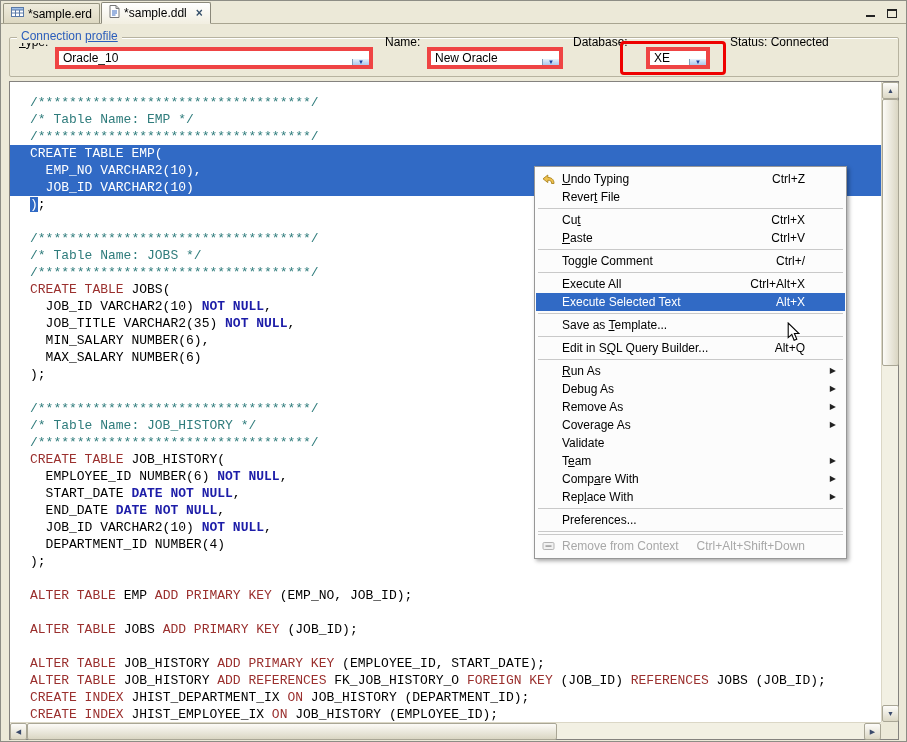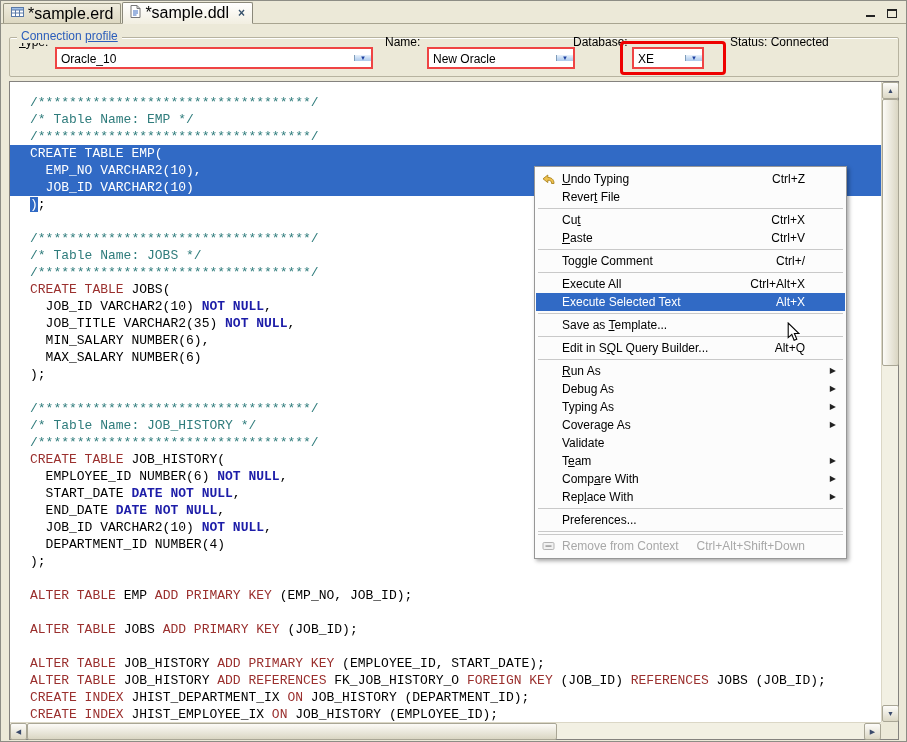--- a/index.html
+++ b/index.html
@@ -14,36 +14,36 @@
   u{text-decoration:underline}
 
   
   .tabstrip{position:absolute;left:0;top:0;width:100%;height:23px;
     border-bottom:1px solid #a8a490;display:flex;align-items:flex-end;padding-left:2px}
   .tab{height:20px;display:flex;align-items:center;gap:4px;padding:0 7px;
     border:1px solid #94927f;border-bottom:none;border-radius:2px 2px 0 0;
     background:linear-gradient(#efecdd,#ddd8c2);margin-right:1px;white-space:nowrap}
   .tab.active{height:22px;background:linear-gradient(#ffffff,#f2efe2);
     border-color:#8a887a;margin-bottom:-1px;border-bottom:1px solid #f2efe2;z-index:2}
-  .tab-label{font-size:16px}
+  .tab-label{font-size:12px}
   .tab-close{margin-left:5px;font-weight:bold;font-size:12px;color:#35506b;cursor:default;line-height:1}
   .win-controls{position:absolute;right:8px;top:5px;display:flex;gap:10px;align-items:center}
   .wc{width:12px;height:12px;display:flex;align-items:flex-end;justify-content:center}
   .min-glyph{width:9px;height:2px;background:#222;margin-bottom:1px}
   .max-glyph{width:10px;height:9px;border:1px solid #222;border-top:2px solid #222;margin-bottom:0}
 
   
   .conn-group{position:absolute;left:8px;top:36px;width:890px;height:40px;
     border:1px solid #b7b3a0;border-radius:2px;box-shadow:0 1px 0 #fff inset}
   .conn-title{position:absolute;left:16px;top:28px;background:var(--chrome,#ECE9D8);
     padding:0 4px;color:var(--link,#2B5DBB);z-index:3}
   .linkish{text-decoration:underline}
   .fld-label{position:absolute;top:34px;white-space:nowrap}
   .combo{position:absolute;top:46px;height:22px;background:#fff;
-    border:2px solid #ef4444;display:flex;align-items:center}
+    border:4px solid #ef4444;display:flex;align-items:flex-end}
   .combo-value{flex:1;padding:2px 4px 0 4px;white-space:nowrap;overflow:hidden;font-size:12px}
   .combo-btn{width:17px;background:linear-gradient(#e9f2fc,#c2d8f2 60%,#aecbec);
     border-left:1px solid #7F9DB9;display:flex;align-items:center;justify-content:center}
   .combo-arrow{font-size:6px;color:#1b3e9e;line-height:1}
   .red-box{position:absolute;left:619px;top:40px;width:106px;height:34px;
     border:3px solid var(--annotation,#EE0000);border-radius:4px;z-index:40}
 
   
   .editor-frame{position:absolute;left:8px;top:80px;width:890px;height:659px;
     border:1px solid #84827e;background:#fff}
@@ -137,29 +137,29 @@
 
   <span class="fld-label" style="left:18px"><u>T</u><span>ype:</span></span>
   <div class="combo" style="left:54px;width:318px">
     <span class="combo-value">Oracle_10</span>
     <span class="combo-btn">
         <span class="combo-arrow">▼</span>
       </span>
   </div>
 
   <span class="fld-label" style="left:384px">Name:</span>
-  <div class="combo" style="left:426px;width:148px">
+  <div class="combo" style="left:426px;width:136px">
     <span class="combo-value">New Oracle</span>
     <span class="combo-btn">
         <span class="combo-arrow">▼</span>
       </span>
   </div>
 
   <span class="fld-label" style="left:572px">Database:</span>
-  <div class="combo" style="left:631px;width:72px">
+  <div class="combo" style="left:645px;width:64px">
     <span class="combo-value">XE</span>
     <span class="combo-btn">
         <span class="combo-arrow">▼</span>
       </span>
   </div>
 
   <span class="fld-label" style="left:729px"><span>Status:</span>&nbsp;<span>Connected</span></span>
 
   <div class="red-box"></div>
 </div>
@@ -274,21 +274,21 @@
     <div class="menu-sep"></div>
     <div class="menu-item">
       <span class="mi-label"><u>R</u>un As</span>
       <span class="mi-arrow">▶</span>
     </div>
     <div class="menu-item">
       <span class="mi-label">Debug As</span>
       <span class="mi-arrow">▶</span>
     </div>
     <div class="menu-item">
-      <span class="mi-label">Typing As</span>
+      <span class="mi-label">Remove As</span>
       <span class="mi-arrow">▶</span>
     </div>
     <div class="menu-item">
       <span class="mi-label">Coverage As</span>
       <span class="mi-arrow">▶</span>
     </div>
     <div class="menu-item">
       <span class="mi-label">Validate</span>
     </div>
     <div class="menu-item">

